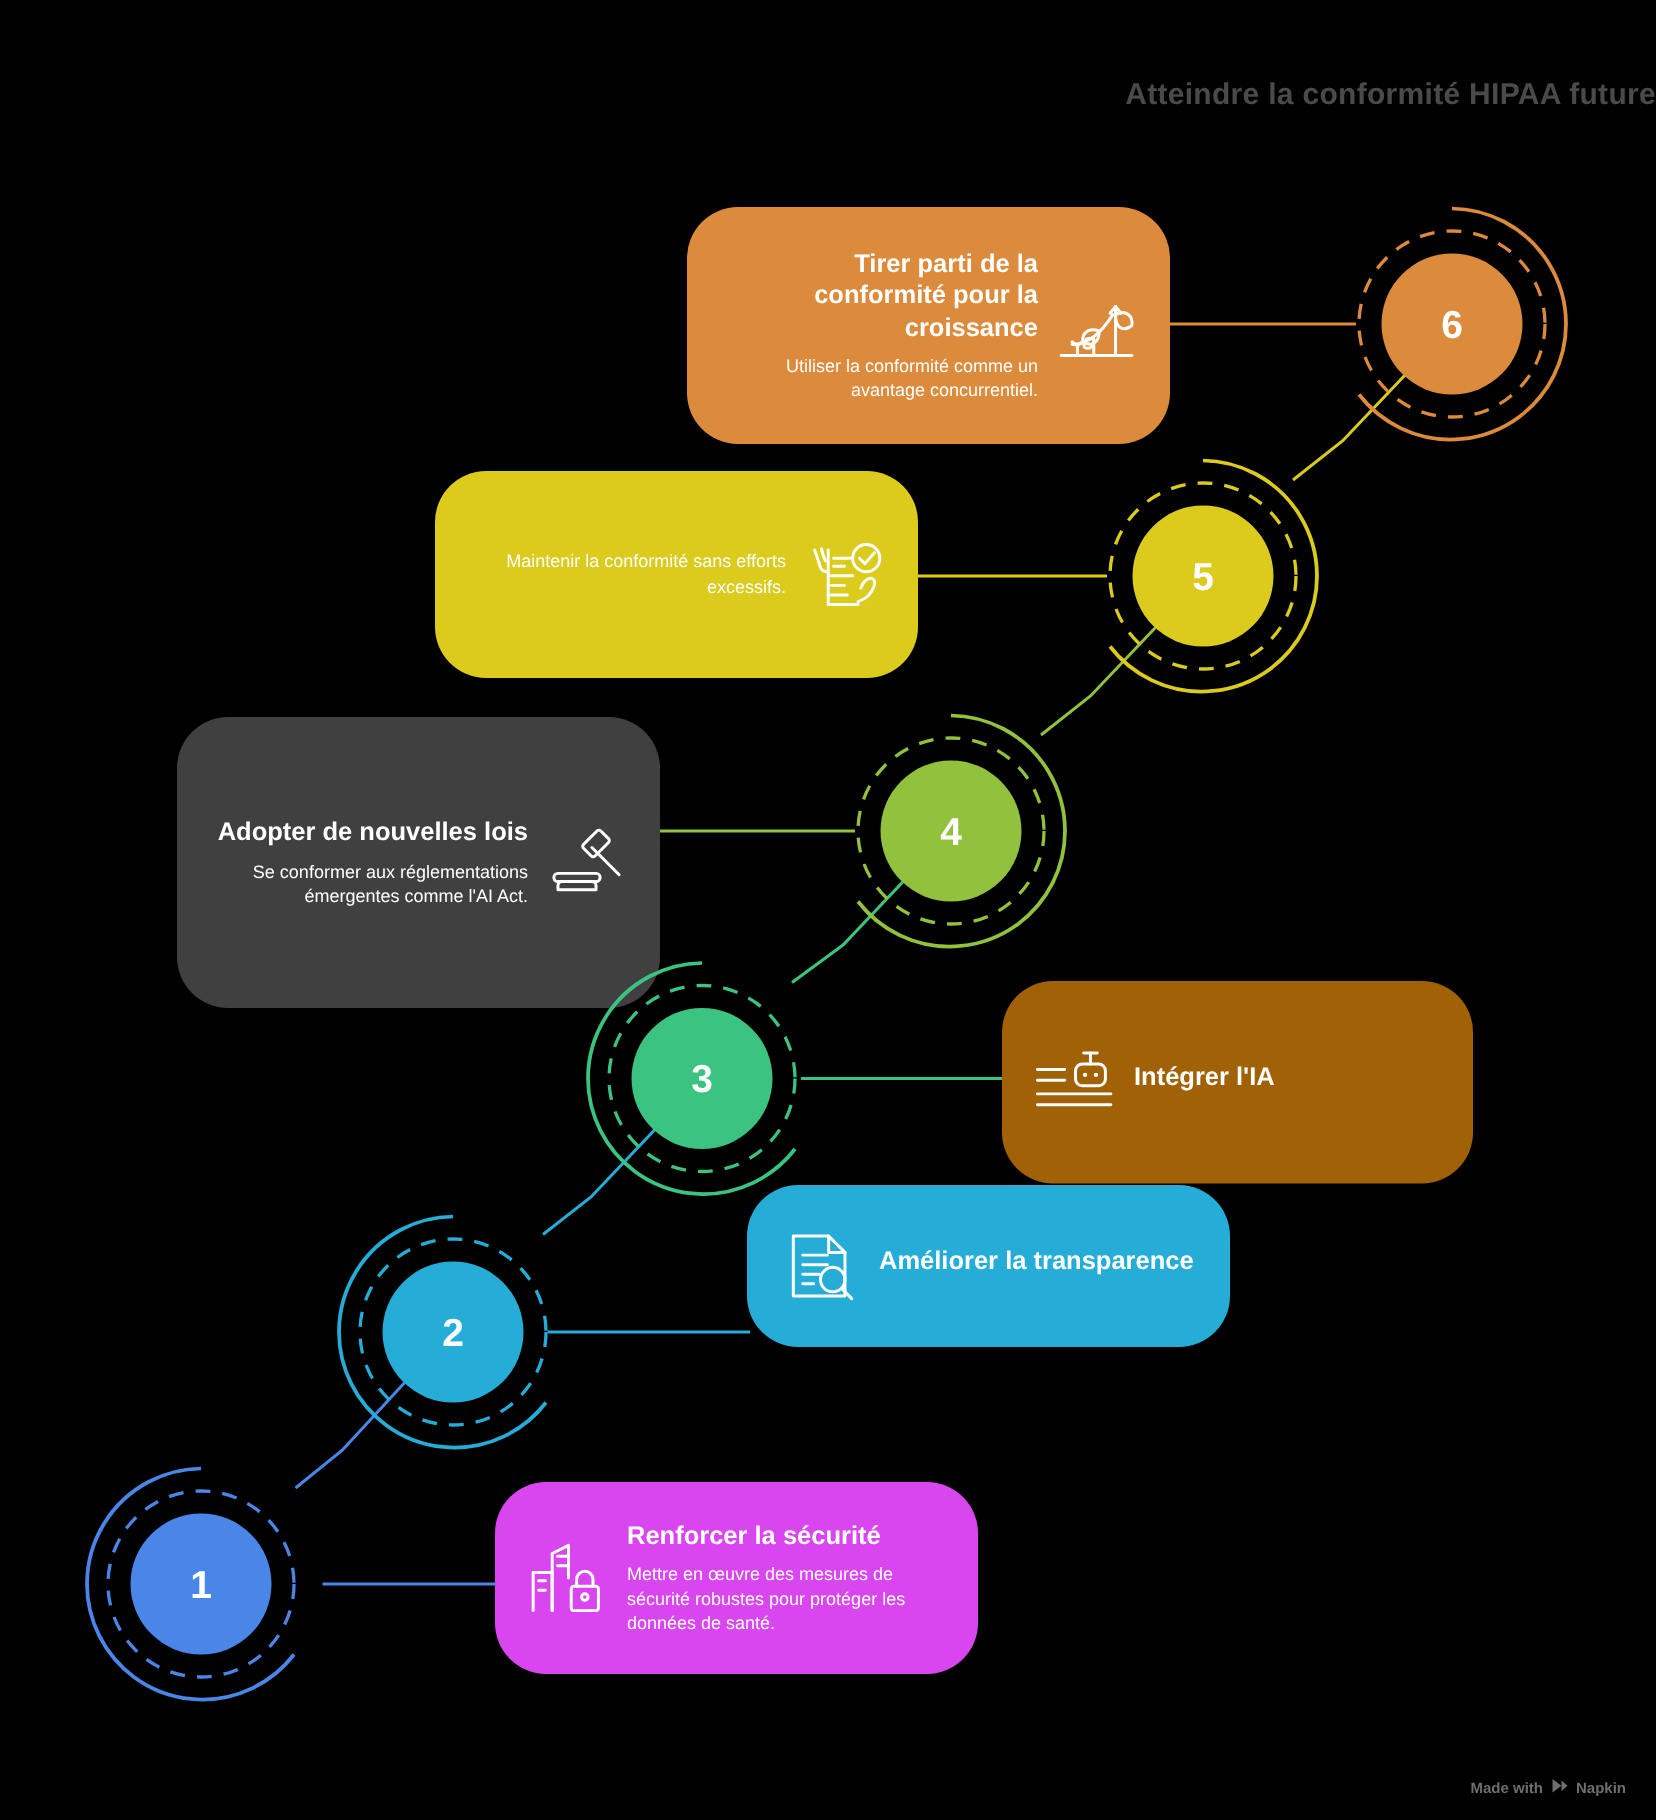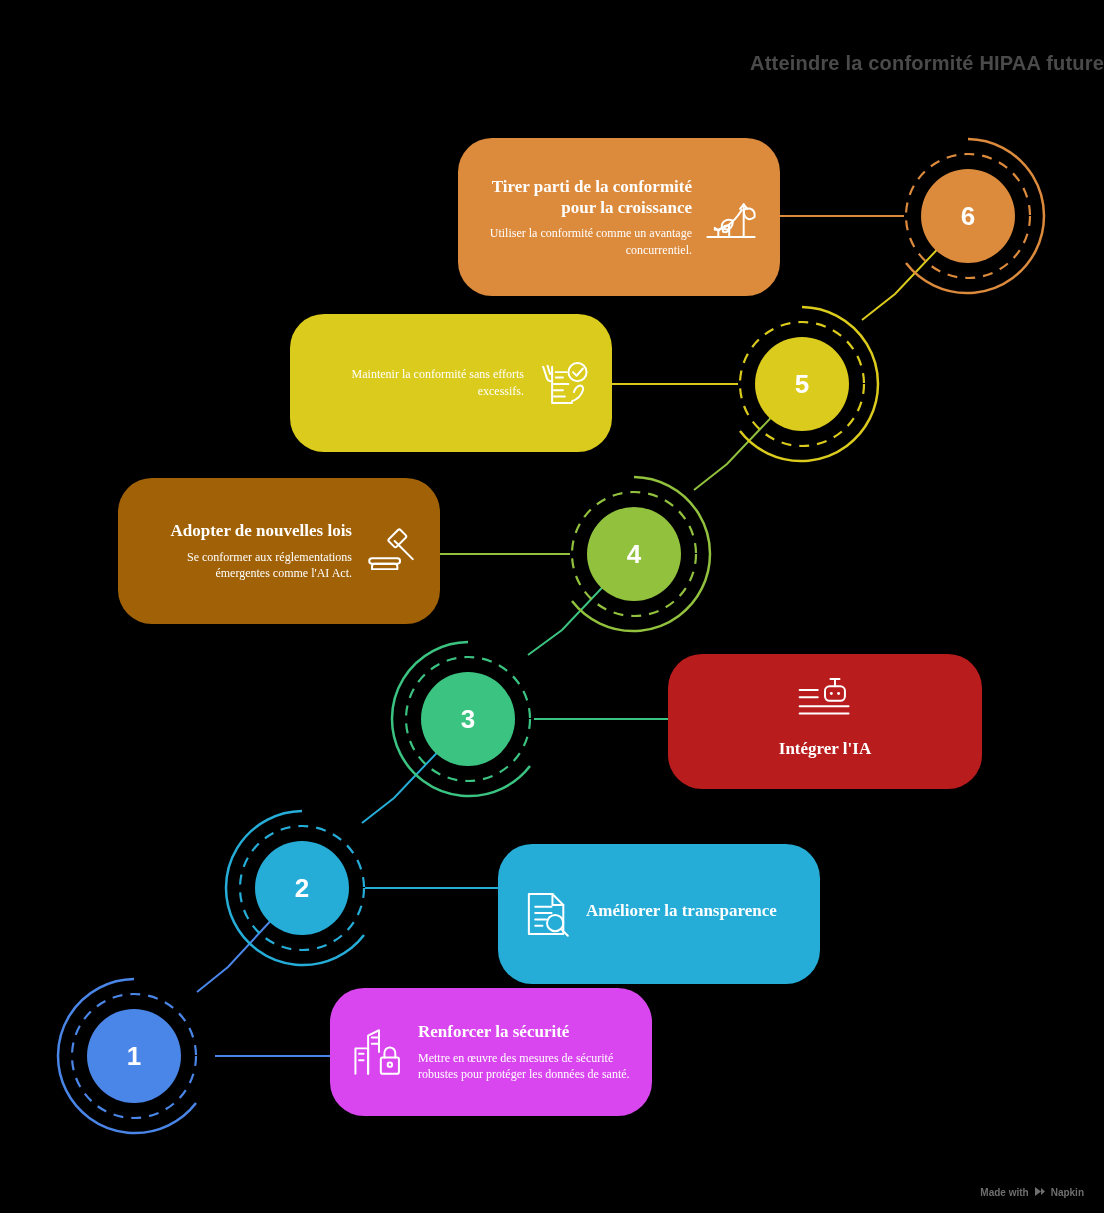--- a/index.html
+++ b/index.html
@@ -26,21 +26,21 @@
 
   .card {
     position: absolute;
     border-radius: 34px;
     color: #ffffff;
     display: flex;
     align-items: center;
     padding: 16px 20px;
     gap: 10px;
   }
-  .card .txt { flex: 1 1 auto; font-family: Liberation Serif, serif; }
+  .card .txt { flex: 1 1 auto; }
   .card .card-title {
     font-size: 17px; font-weight: bold; line-height: 1.25;
     margin-bottom: 7px;
   }
   .card .card-desc {
     font-size: 12px; font-weight: normal; line-height: 1.38;
   }
   .card.right-align .txt { text-align: right; }
   .card.left-align .txt { text-align: left; }
   .card .ico { flex: 0 0 auto; width: 58px; height: 58px; }
@@ -125,53 +125,53 @@
         <path d="M20 14 v40 h22"></path>
         <path d="M10 14 c2 5 3 9 4 12 1 3 3 4 5 4"></path>
         <path d="M15 13 c1 4 2 7 3 9"></path>
         <circle cx="48" cy="20" r="10"></circle>
         <path d="M43 20 l4 4 l7 -8"></path>
         <path d="M42 52 c6 -2 10 -6 12 -12 1 -3 -1 -6 -4 -5 -3 1 -5 4 -6 7"></path>
       </svg>
     </div>
   </div>
 
-  <div class="card right-align" style="left:118px; top:478px; width:322px; height:146px; background:#a16207;">
+  <div class="card right-align" style="left:118px; top:478px; width:322px; height:194px; background:#404040;">
     <div class="txt">
       <div class="card-title">Adopter de nouvelles lois</div>
       <div class="card-desc">Se conformer aux réglementations émergentes comme l'AI Act.</div>
     </div>
     <div class="ico">
       <svg viewBox="0 0 64 64" fill="none" stroke="#fff" stroke-width="2.2" stroke-linecap="round" stroke-linejoin="round">
         <rect x="30" y="12" width="18" height="12" rx="2" transform="rotate(-45 39 18)"></rect>
         <path d="M36 21 L56 41"></path>
         <path d="M14 46 h22 a3 3 0 0 1 3 3 v3 h-28 v-3 a3 3 0 0 1 3 -3z"></path>
         <path d="M11 40 h28 a2 2 0 0 1 0 6 h-28 a2 2 0 0 1 0 -6z"></path>
       </svg>
     </div>
   </div>
 
-  <div class="card left-align" style="left:668px; top:654px; width:314px; height:135px; background:#b91c1c;flex-direction:column;">
+  <div class="card left-align" style="left:668px; top:654px; width:314px; height:135px; background:#a16207;">
     <div class="ico">
       <svg viewBox="0 0 64 64" fill="none" stroke="#fff" stroke-width="2.2" stroke-linecap="round" stroke-linejoin="round">
         <path d="M4 22 h20 M4 30 h20"></path>
         <path d="M4 40 h54 M4 48 h54"></path>
         <rect x="32" y="18" width="22" height="16" rx="5"></rect>
         <circle cx="39" cy="26" r="1.6" fill="#fff" stroke="none"></circle>
         <circle cx="47" cy="26" r="1.6" fill="#fff" stroke="none"></circle>
         <path d="M43 18 V10"></path>
         <path d="M38 10 h10"></path>
       </svg>
     </div>
     <div class="txt">
       <div class="card-title">Intégrer l'IA</div>
     </div>
   </div>
 
-  <div class="card left-align" style="left:498px; top:844px; width:322px; height:140px; background:#25add8;">
+  <div class="card left-align" style="left:498px; top:790px; width:322px; height:108px; background:#25add8;">
     <div class="ico">
       <svg viewBox="0 0 64 64" fill="none" stroke="#fff" stroke-width="2.2" stroke-linecap="round" stroke-linejoin="round">
         <path d="M12 10 h26 l12 12 v32 h-38z"></path>
         <path d="M38 10 v12 h12"></path>
         <path d="M19 24 h18 M19 31 h18 M19 38 h12 M19 45 h8"></path>
         <circle cx="41" cy="42" r="9"></circle>
         <path d="M48 49 l7 7"></path>
       </svg>
     </div>
     <div class="txt">

